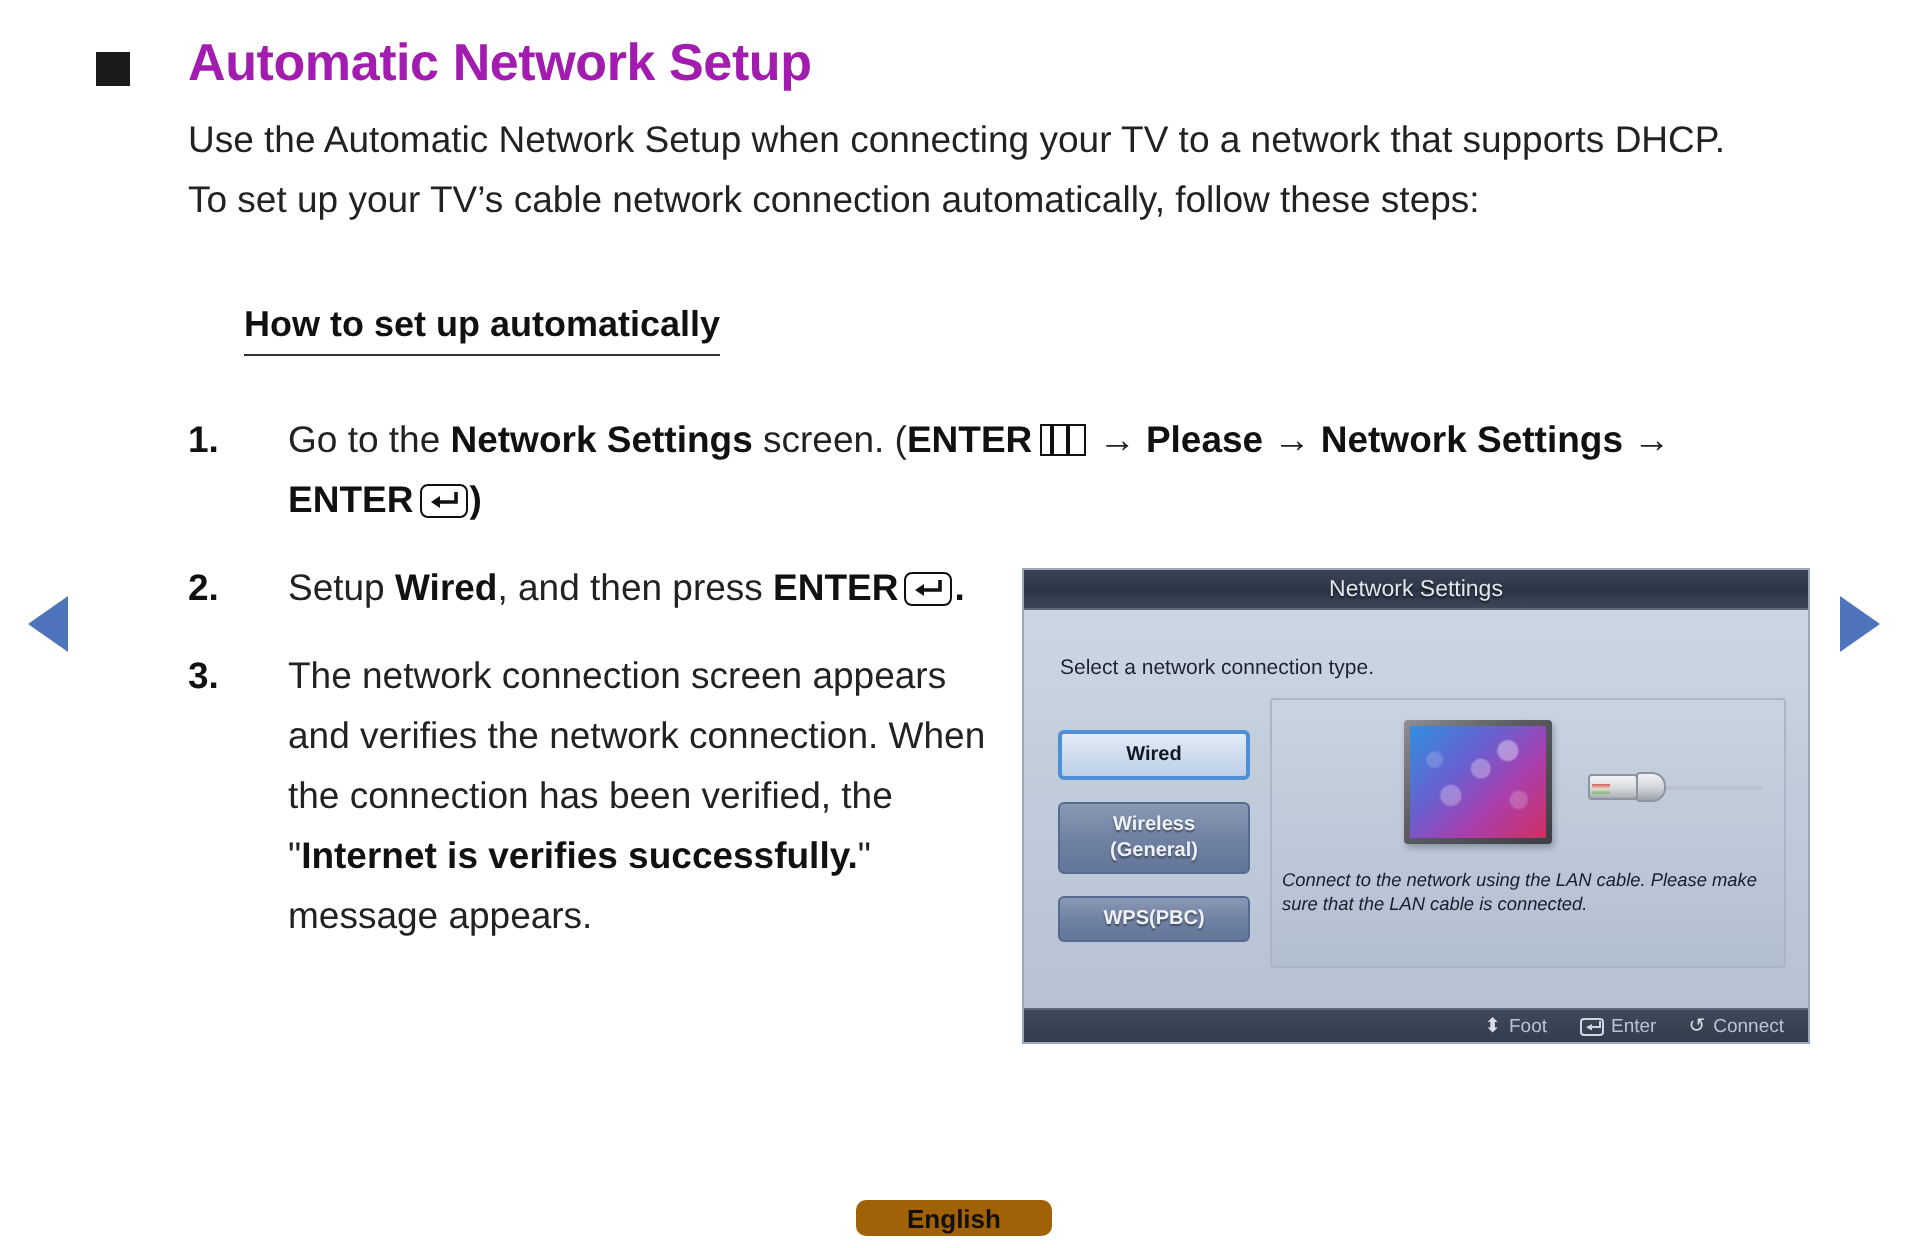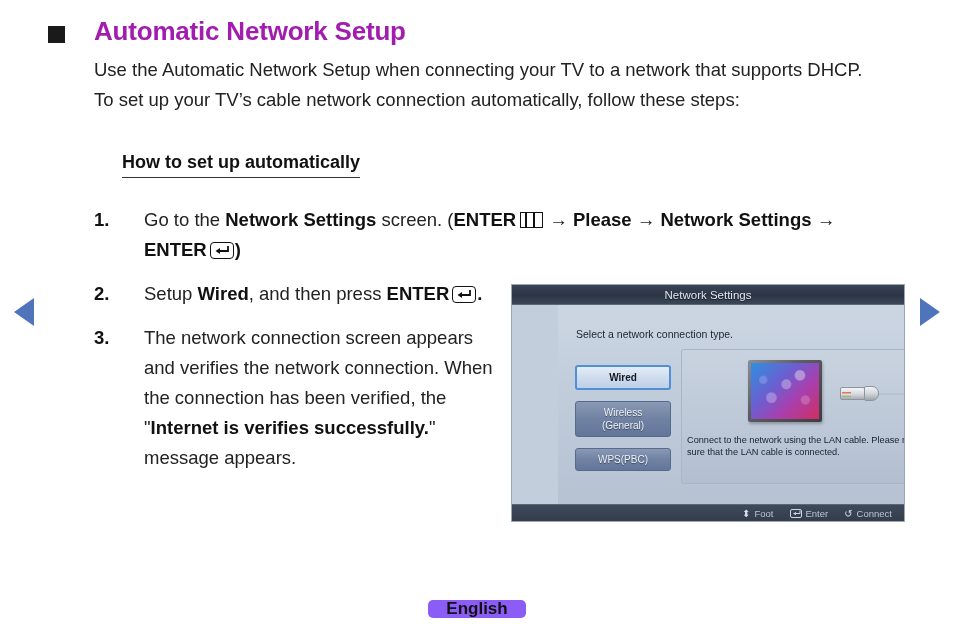--- a/index.html
+++ b/index.html
@@ -146,21 +146,20 @@
   .tv-header .title {
     color: #dfe6ef;
     font-size: 11.5px;
     font-weight: normal;
     text-shadow: 0 1px 1px rgba(0,0,0,.6);
   }
   .tv-body {
     position: relative;
     height: 199px;
     background: linear-gradient(to bottom, #ccd6e3 0%, #c2cddc 40%, #b6c2d2 100%);
-    margin-left: 46px;
   }
   .tv-subtitle {
     position: absolute;
     left: 18px; top: 23px;
     font-size: 10.5px;
     color: #1d2430;
   }
   .tv-menu {
     position: absolute;
     left: 17px; top: 60px;
@@ -173,35 +172,37 @@
     font-size: 10px;
     line-height: 13px;
     padding: 4px 2px;
     margin-bottom: 11px;
     color: #eef2f8;
     background: linear-gradient(to bottom, #8796b2 0%, #6e80a1 50%, #637characters 100%);
     background: linear-gradient(to bottom, #8a99b4 0%, #7082a3 50%, #63769a 100%);
     border: 1px solid #566a8f;
     text-shadow: 0 1px 1px rgba(0,0,0,.45);
     cursor: pointer;
+    font-weight: bold;
   }
   .tv-btn.selected {
     background: linear-gradient(to bottom, #e4edf8 0%, #cfdcee 50%, #bed0e7 100%);
     border: 2px solid #4f8fd6;
     color: #101820;
     text-shadow: none;
     font-weight: bold;
   }
   .tv-panel {
     position: absolute;
     left: 123px; top: 44px;
     width: 258px; height: 135px;
     background: linear-gradient(to bottom, #c9d3e0 0%, #bcc7d7 60%, #b2bfd1 100%);
     border: 1px solid #aab6c6;
     border-radius: 2px;
+    font-style: italic;
   }
   .tv-desc {
     position: absolute;
     left: 5px; top: 84px;
     width: 248px;
     font-size: 9.2px;
     line-height: 12px;
     color: #16202c;
   }
   .tv-graphic {
@@ -286,26 +287,26 @@
     border: 1px solid #cdd6e2;
     border-radius: 2px;
     position: relative;
   }
 
   
   .lang {
     position: absolute;
     left: 428px; top: 600px;
     width: 98px; height: 18px;
-    background: #8b5cf6;
+    background: #a16207;
     border-radius: 5px;
     display: flex;
     align-items: center;
     justify-content: center;
-    font-size: 17px;
+    font-size: 13px;
     font-weight: bold;
     color: #111;
   }
 </style>
 </head>
 <body>
 
 <div class="page">
 
   <div class="nav-arrow prev"></div>

